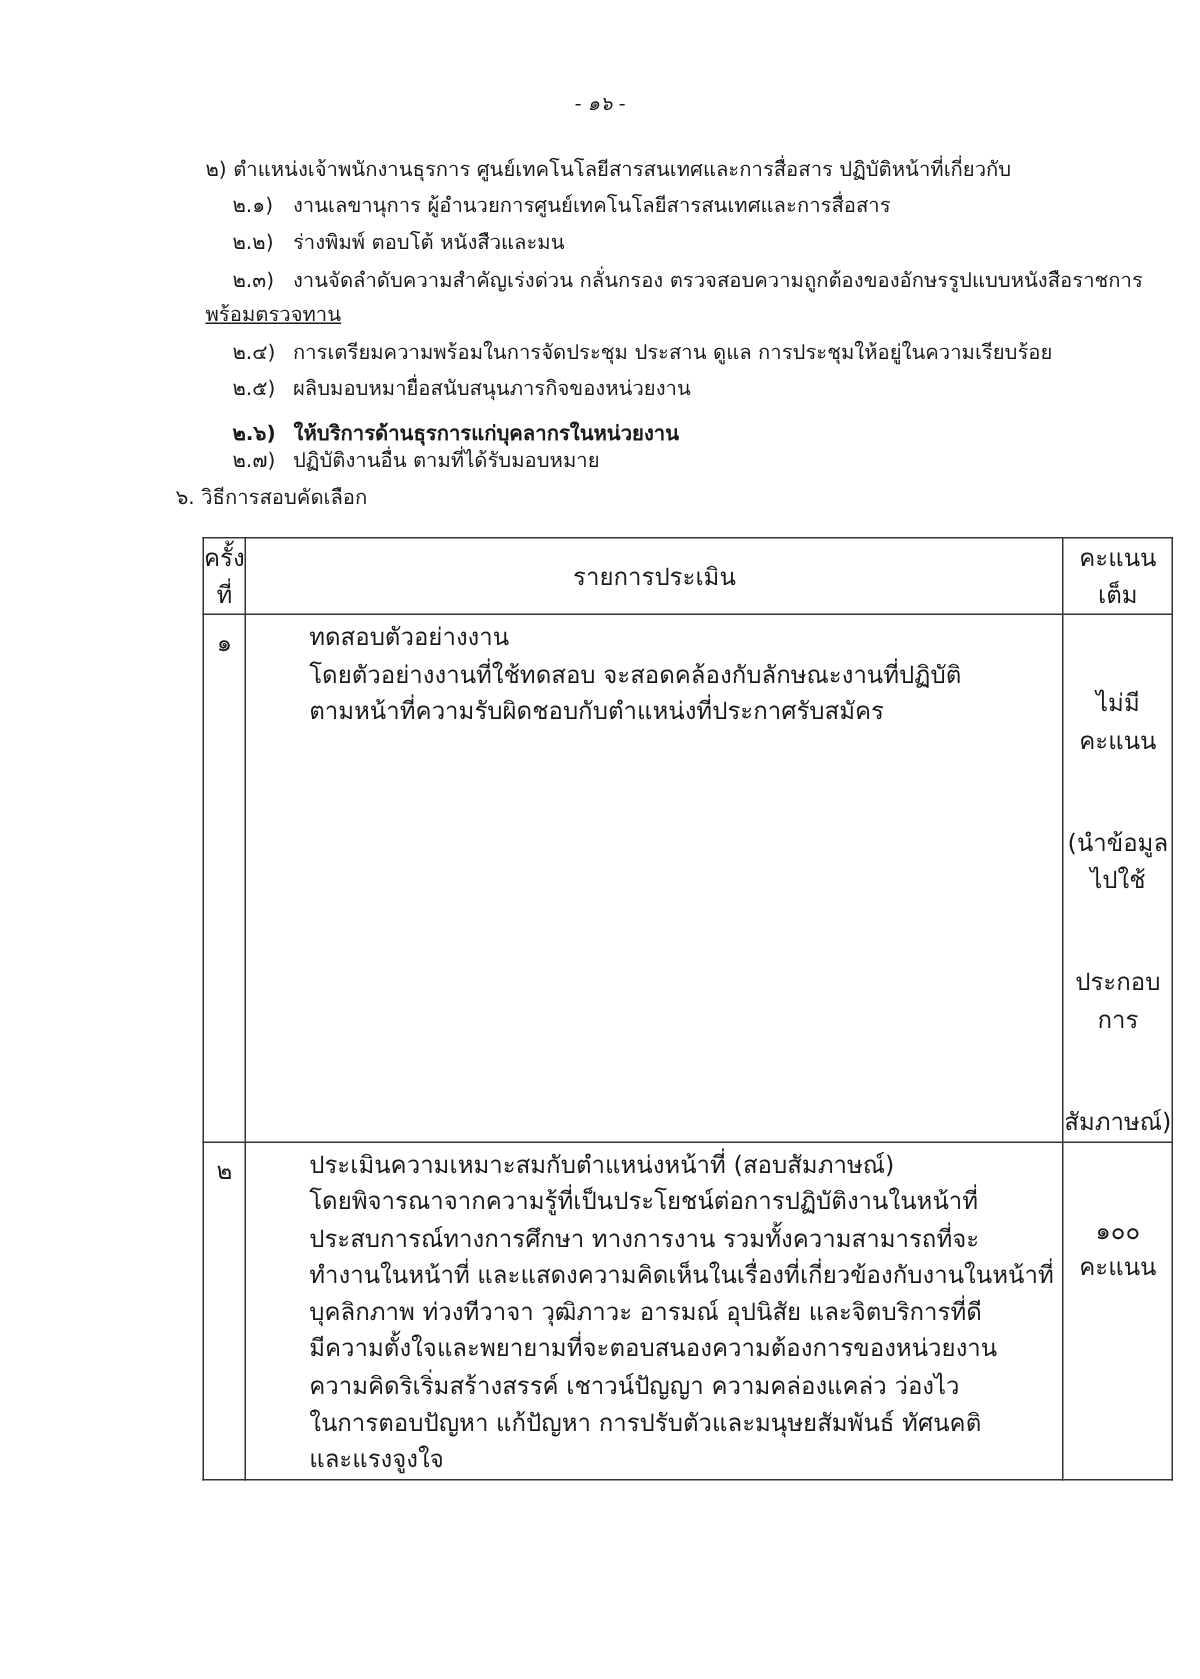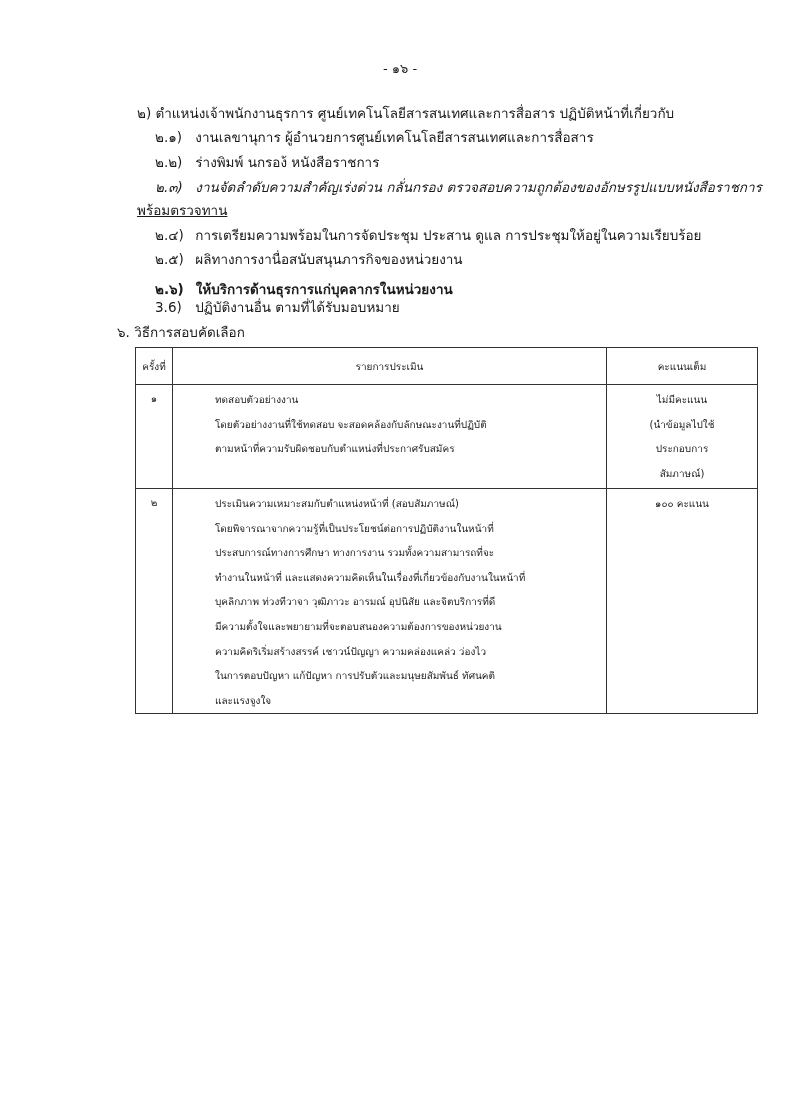--- a/index.html
+++ b/index.html
@@ -4,78 +4,78 @@
 <style>
   html, body { margin: 0; padding: 0; }
   body {
     width: 800px; height: 1119px; background: #ffffff;
     position: relative; overflow: hidden;
     font-family: "DejaVu Sans", "Liberation Sans", sans-serif;
     color: #1a1a1a;
   }
   .page-number {
     position: absolute; top: 58px; left: 0; width: 800px;
-    text-align: center; font-size: 13px;
+    text-align: center; font-size: 13px; font-style: italic;
   }
   .line {
     position: absolute; font-size: 13.5px; white-space: nowrap; line-height: 20px;
   }
   .item-num { display: inline-block; min-width: 36px; }
   table.eval {
-    position: absolute; left: 135px; top: 347px; width: 623px;
-    border-collapse: collapse; font-size: 10px;
+    position: absolute; left: 135px; top: 358px; width: 623px;
+    border-collapse: collapse; font-size: 16px;
   }
   table.eval th, table.eval td {
     border: 1.3px solid #333; vertical-align: top; padding: 0;
   }
   table.eval th { font-weight: normal; height: 36px; vertical-align: middle; text-align: center; }
   .col-no { width: 36px; text-align: center; }
   .col-score { width: 150px; text-align: center; }
   .desc { padding: 3px 6px 0 7px !important; }
   .desc div { line-height: 24.6px; white-space: nowrap; margin-left: 35px; }
   .no-cell { padding-top: 6px !important; }
   .score-cell { padding-top: 3px !important; }
-  .score-cell div { line-height: 24.5px; }
+  .score-cell div { line-height: 24.5px; margin-top: 44px; }
   tr.r1 td { height: 97px; }
   tr.r2 td { height: 216px; }
 </style>
 </head>
 <body>
 
 <div class="page-number">- ๑๖ -</div>
 
 <div class="line" style="left:137px; top:103px;">๒) ตำแหน่งเจ้าพนักงานธุรการ ศูนย์เทคโนโลยีสารสนเทศและการสื่อสาร ปฏิบัติหน้าที่เกี่ยวกับ</div>
 
 <div class="line" style="left:155px; top:127px;">
   <span class="item-num">๒.๑)</span>
   <span>งานเลขานุการ ผู้อำนวยการศูนย์เทคโนโลยีสารสนเทศและการสื่อสาร</span>
 </div>
 <div class="line" style="left:155px; top:152px;">
   <span class="item-num">๒.๒)</span>
-  <span>ร่างพิมพ์ นกรอง้ หนังสือราชการ</span>
+  <span>ร่างพิมพ์ ตอบโต้ หนังสืวและมน</span>
 </div>
-<div class="line" style="left:155px; top:177px;font-style:italic;">
+<div class="line" style="left:155px; top:177px;">
   <span class="item-num">๒.๓)</span>
   <span>งานจัดลำดับความสำคัญเร่งด่วน กลั่นกรอง ตรวจสอบความถูกต้องของอักษรรูปแบบหนังสือราชการ</span>
 </div>
 <div class="line" style="left:137px; top:200px;text-decoration:underline;">พร้อมตรวจทาน</div>
 <div class="line" style="left:155px; top:225px;">
   <span class="item-num">๒.๔)</span>
   <span>การเตรียมความพร้อมในการจัดประชุม ประสาน ดูแล การประชุมให้อยู่ในความเรียบร้อย</span>
 </div>
 <div class="line" style="left:155px; top:249px;">
   <span class="item-num">๒.๕)</span>
-  <span>ผลิทางการงานื่อสนับสนุนภารกิจของหน่วยงาน</span>
+  <span>ผลิบมอบหมายื่อสนับสนุนภารกิจของหน่วยงาน</span>
 </div>
 <div class="line" style="left:155px; top:279px;font-weight:bold;">
   <span class="item-num">๒.๖)</span>
   <span>ให้บริการด้านธุรการแก่บุคลากรในหน่วยงาน</span>
 </div>
 <div class="line" style="left:155px; top:297px;">
-  <span class="item-num">3.6)</span>
+  <span class="item-num">๒.๗)</span>
   <span>ปฏิบัติงานอื่น ตามที่ได้รับมอบหมาย</span>
 </div>
 
 <div class="line" style="left:117px; top:322px;">๖. วิธีการสอบคัดเลือก</div>
 
 <table class="eval">
   <thead>
     <tr>
       <th class="col-no">ครั้งที่</th>
       <th>รายการประเมิน</th>

